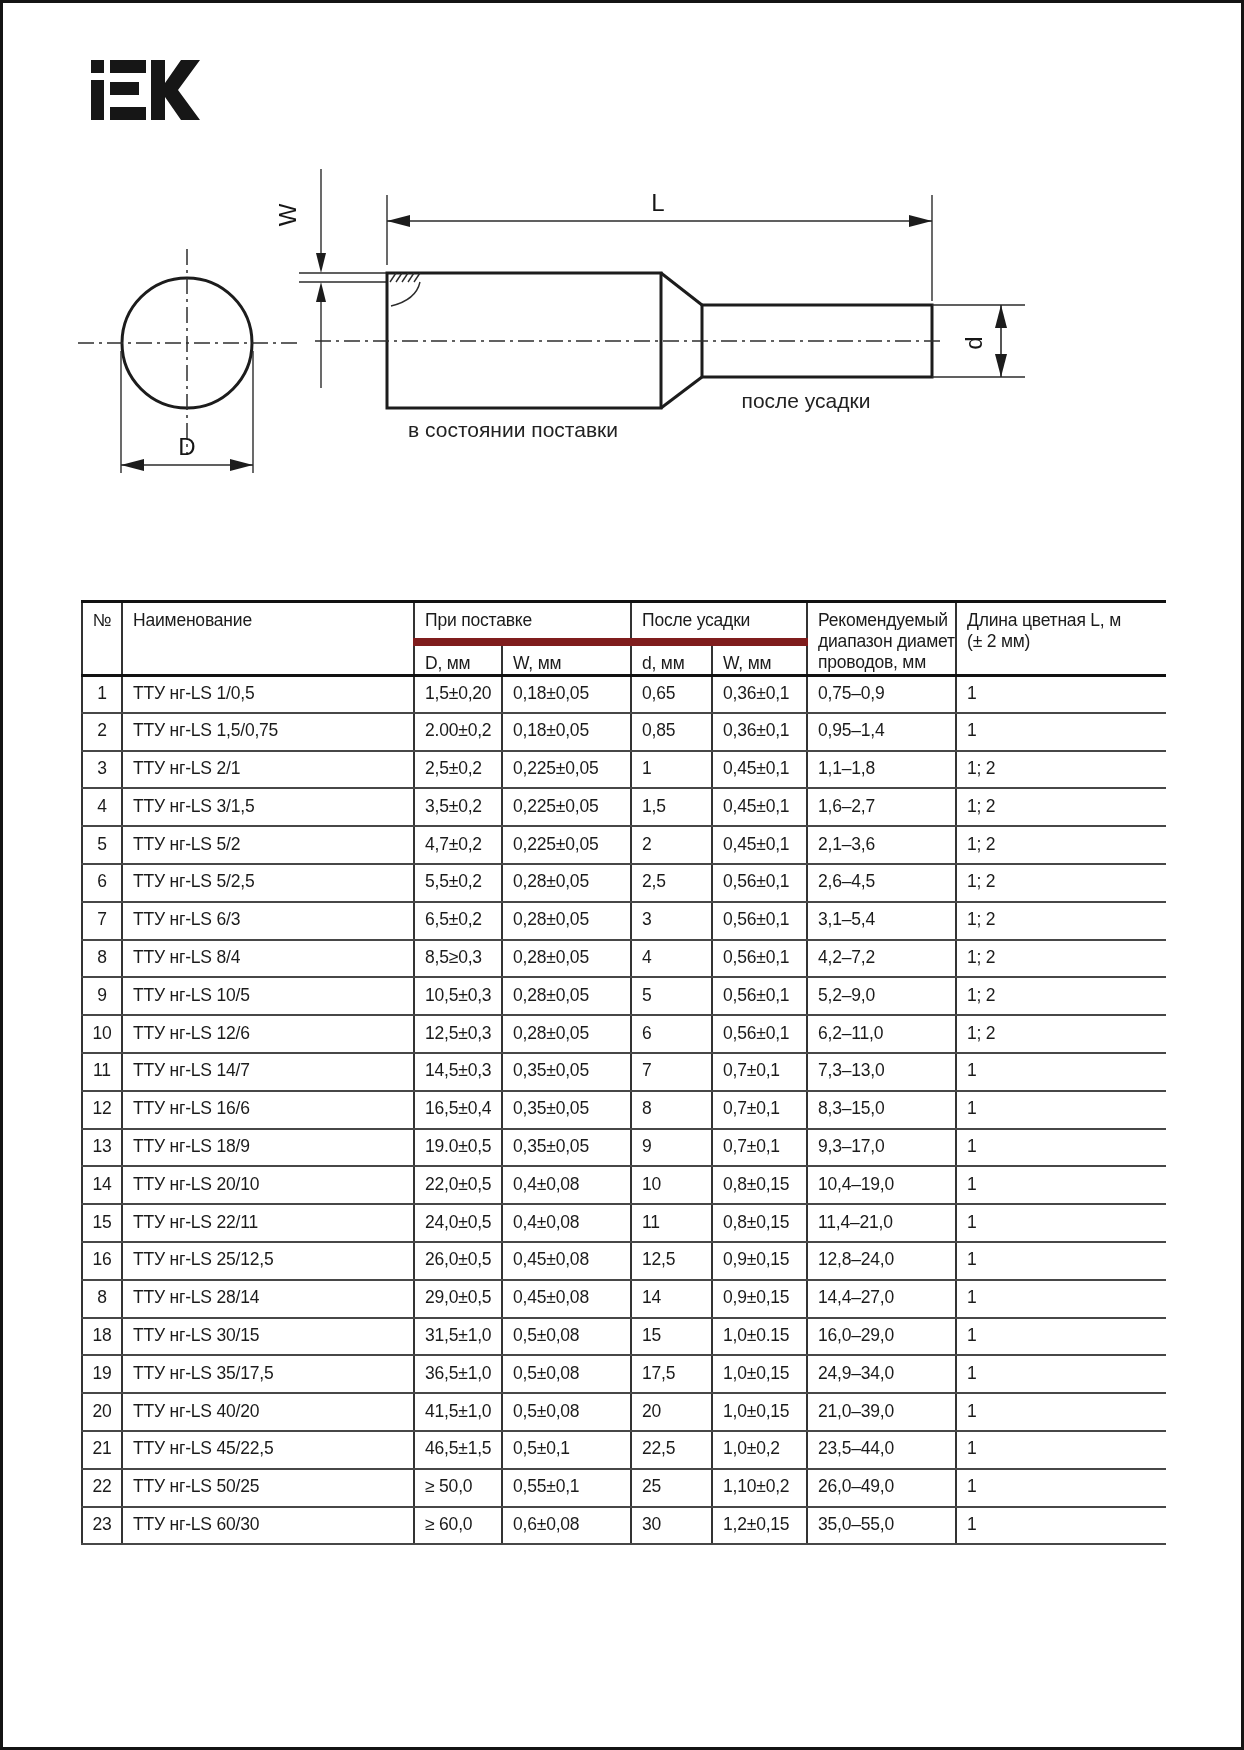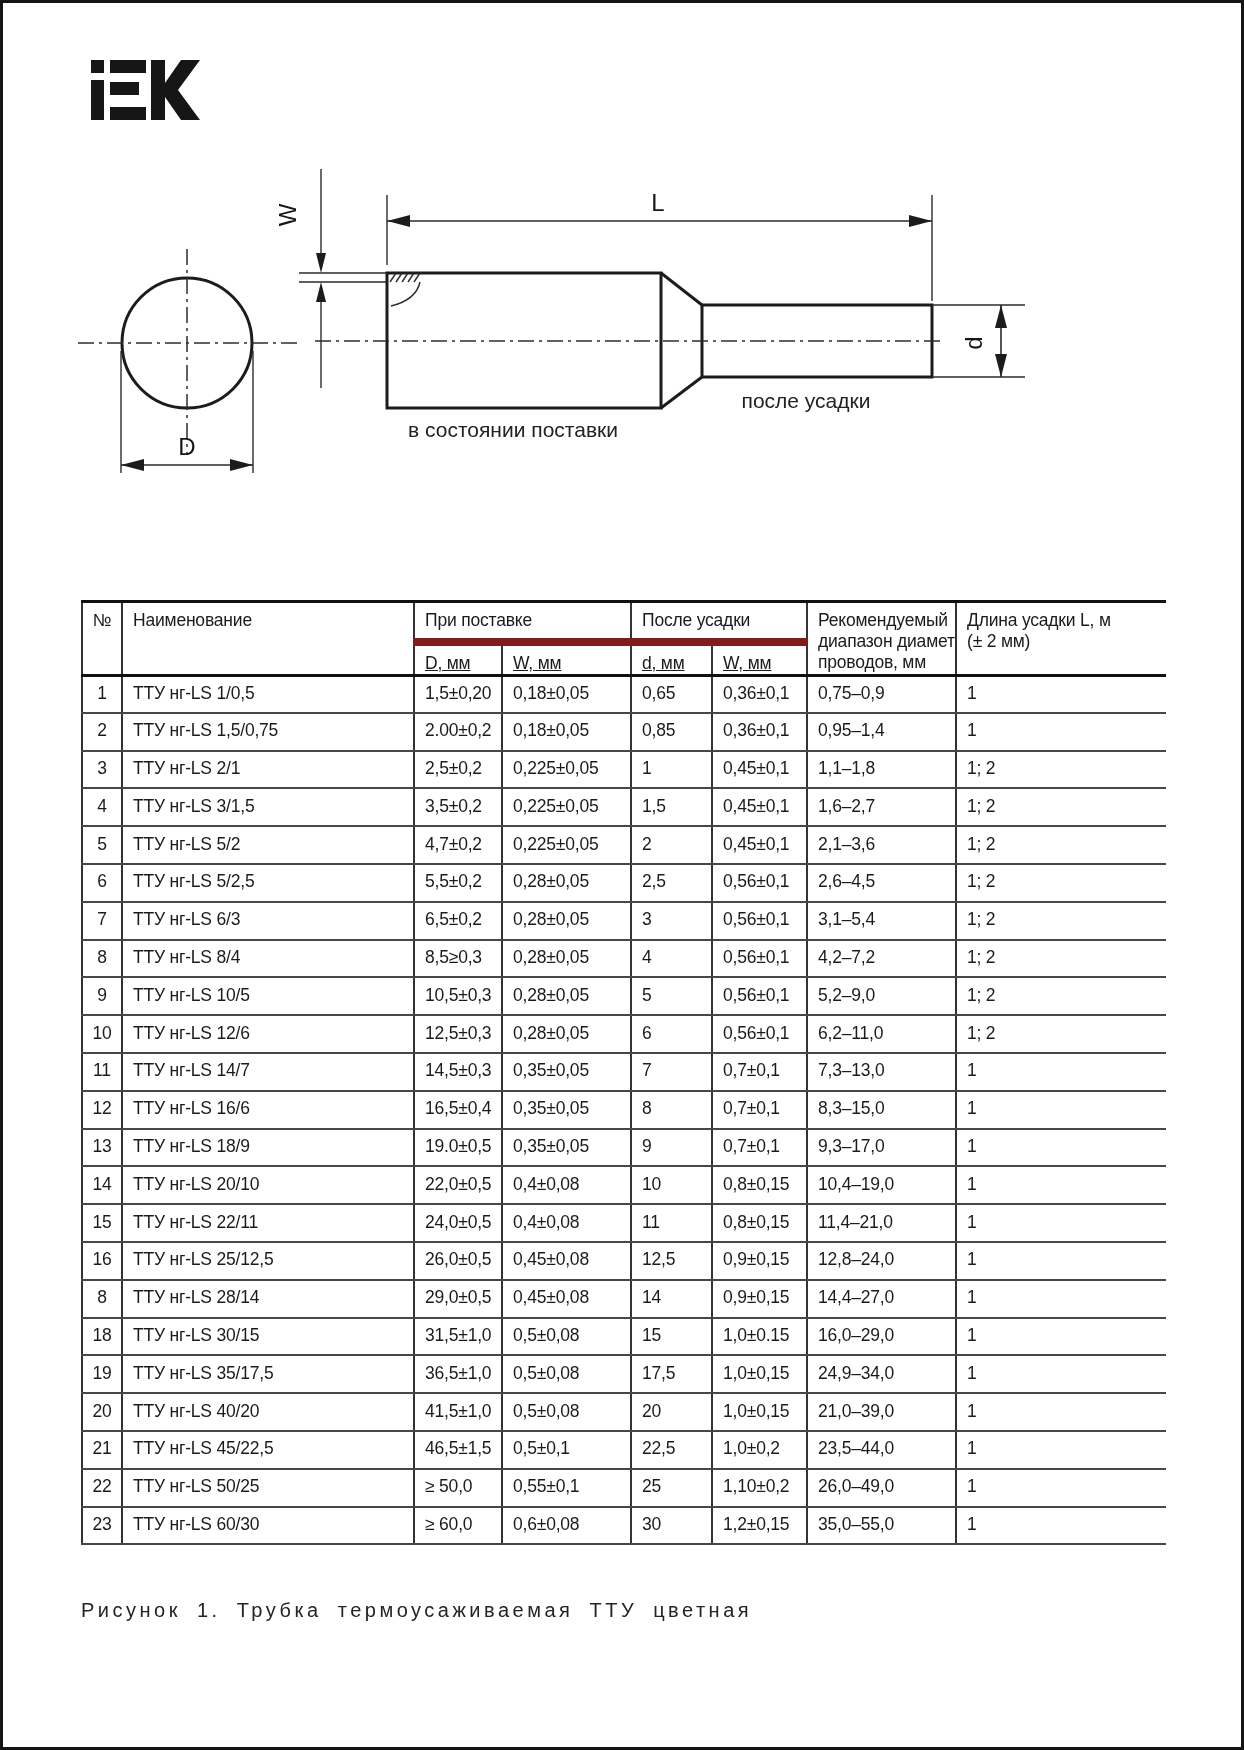--- a/index.html
+++ b/index.html
@@ -45,21 +45,21 @@
     white-space: nowrap;
   }
   #spec-table th:last-child, #spec-table td:last-child { border-right: none; }
   #spec-table thead th {
     vertical-align: top;
     padding-top: 7px;
     border-bottom: 3px solid #111;
   }
   #spec-table { border-top: 3px solid #111; }
   #spec-table thead tr.h1 th { height: 40px; box-sizing: border-box; }
-  #spec-table thead tr.h2 th { height: 31px; box-sizing: border-box; text-decoration: underline; }
+  #spec-table thead tr.h2 th { height: 31px; box-sizing: border-box; }
   #spec-table thead tr.h1 th.group { border-bottom: 8px solid #7f1d1d; }
   #spec-table thead th.wrap { white-space: normal; line-height: 21px; }
   #spec-table tbody td {
     height: 37.8px;
     box-sizing: border-box;
     border-bottom: 2px solid #474747;
     vertical-align: middle;
     padding-bottom: 2px;
   }
   #spec-table .c-num { text-align: center; padding-left: 0; }
@@ -166,21 +166,21 @@
           <th rowspan="2" class="c-num">№</th>
           <th rowspan="2">Наименование</th>
           <th colspan="2" class="group">При поставке</th>
           <th colspan="2" class="group">После усадки</th>
           <th rowspan="2" class="wrap">
             <div class="hline">Рекомендуемый</div>
             <div class="hline">диапазон диаметров</div>
             <div class="hline">проводов, мм</div>
           </th>
           <th rowspan="2" class="wrap">
-            <div class="hline">Длина усадки L, м</div>
+            <div class="hline">Длина цветная L, м</div>
             <div class="hline">(± 2 мм)</div>
           </th>
         </tr>
         <tr class="h2">
           <th>D, мм</th>
           <th>W, мм</th>
           <th>d, мм</th>
           <th>W, мм</th>
         </tr>
       </thead>
@@ -434,14 +434,13 @@
       <td>0,6±0,08</td>
       <td>30</td>
       <td>1,2±0,15</td>
       <td>35,0–55,0</td>
       <td>1</td>
     </tr>
   </tbody>
     </table>
   </div>
 
-  <div id="figure-caption">Рисунок 1. Трубка термоусаживаемая ТТУ цветная</div>
 </div>
 
 </body></html>

